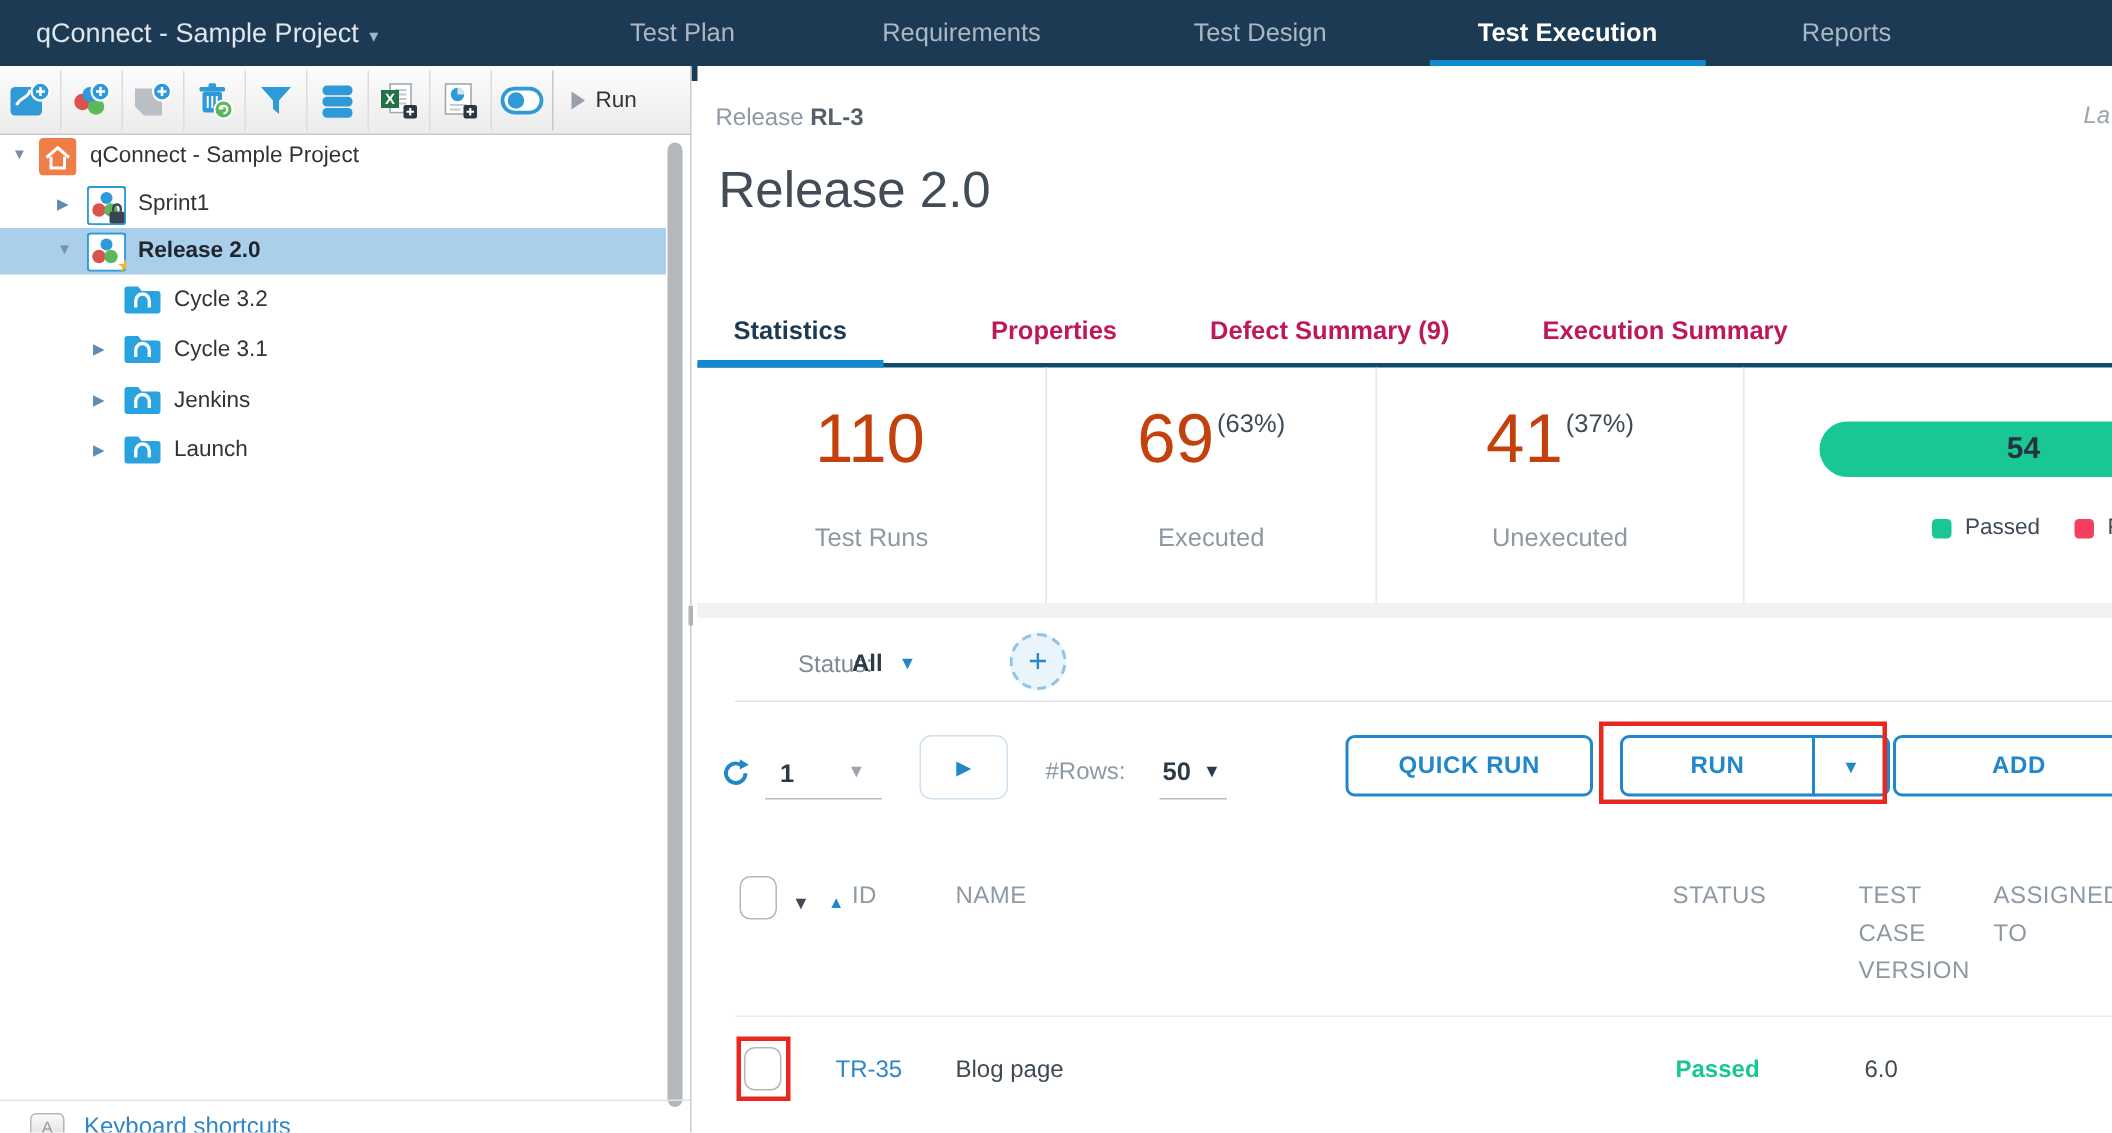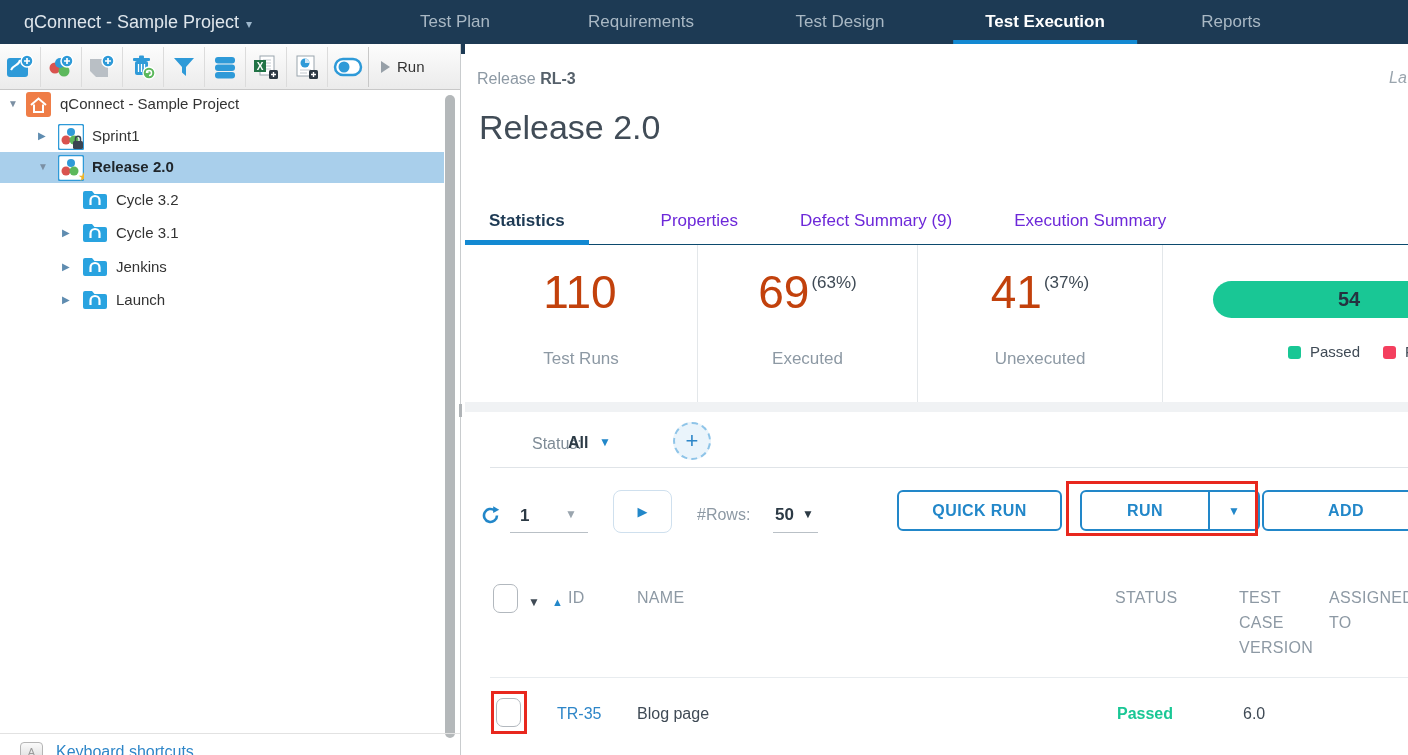--- a/index.html
+++ b/index.html
@@ -40,22 +40,22 @@
             background:linear-gradient(#fafafa,#dcdcdc); color:#9a9a9a; font-size:11px; text-align:center; line-height:18px; }
   .kb-link { position:absolute; left:56px; top:699px; font-size:16px; color:#2e86c8; cursor:pointer; white-space:nowrap; }
 
   
   .main { position:absolute; left:465px; top:44px; width:943px; height:711px; background:#fff; }
   .breadcrumb { position:absolute; left:12px; top:26px; font-size:16px; color:#8d99a4; }
   .breadcrumb b { color:#55606a; font-weight:600; }
   .corner-text { position:absolute; left:924px; top:25px; font-size:16px; font-style:italic; color:#9aa5ae; white-space:nowrap; }
   .page-title { position:absolute; left:14px; top:64px; font-size:34px; color:#414c57; }
 
-  .tabs { position:absolute; left:0; top:155px; width:943px; height:46px; border-bottom:1px solid #0c4a6e; display:flex; }
-  .tab { height:46px; line-height:44px; padding:0 24px; font-size:17px; color:#6d28d9; cursor:pointer; white-space:nowrap; }
+  .tabs { position:absolute; left:0; top:155px; width:943px; height:46px; border-bottom:3px solid #0c4a6e; display:flex; }
+  .tab { height:46px; line-height:44px; padding:0 24px; font-size:17px; color:#be185d; cursor:pointer; white-space:nowrap;font-weight:bold; }
   .tab.active { color:#1d3a54; font-weight:bold; border-bottom:5px solid #1389d2; }
 
   .stats { position:absolute; left:0; top:201px; width:943px; height:157px; display:flex; }
   .stat { text-align:center; padding-top:24px; }
   .stat + .stat { border-left:1px solid #e3e7ea; }
   .stat-num { font-size:46px; color:#c2410c; line-height:46px; }
   .stat-pct { font-size:17px; color:#3f4a55; position:relative; top:-20px; margin-left:2px; }
   .stat-label { margin-top:34px; font-size:17px; color:#8d99a4; }
 
   .pill { position:absolute; left:748px; top:237px; width:272px; height:37px; border-radius:19px; background:#19c795;

